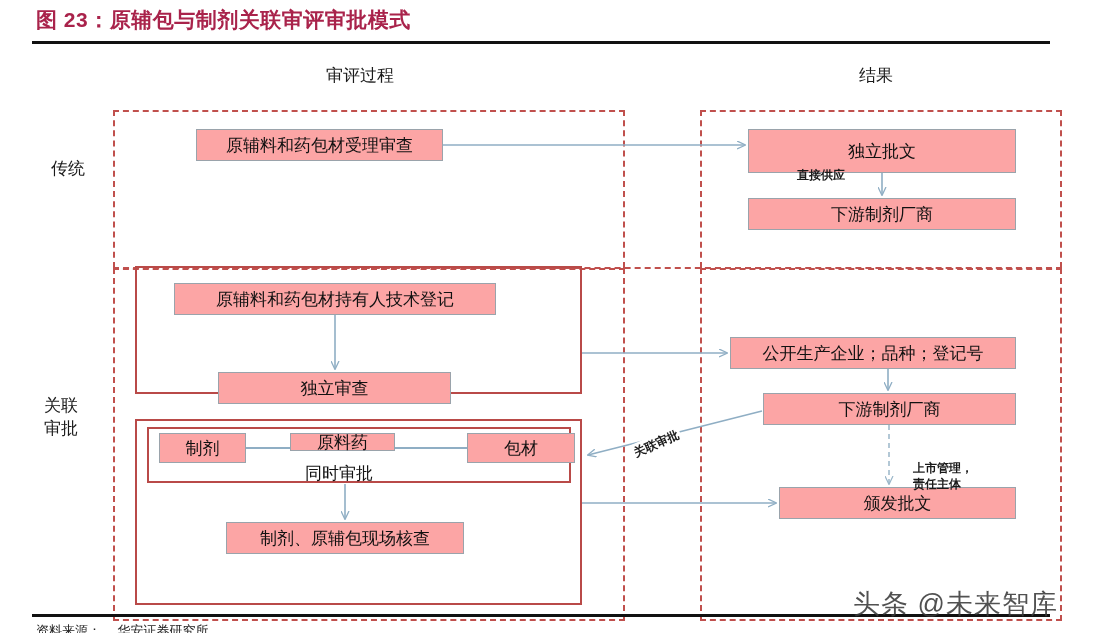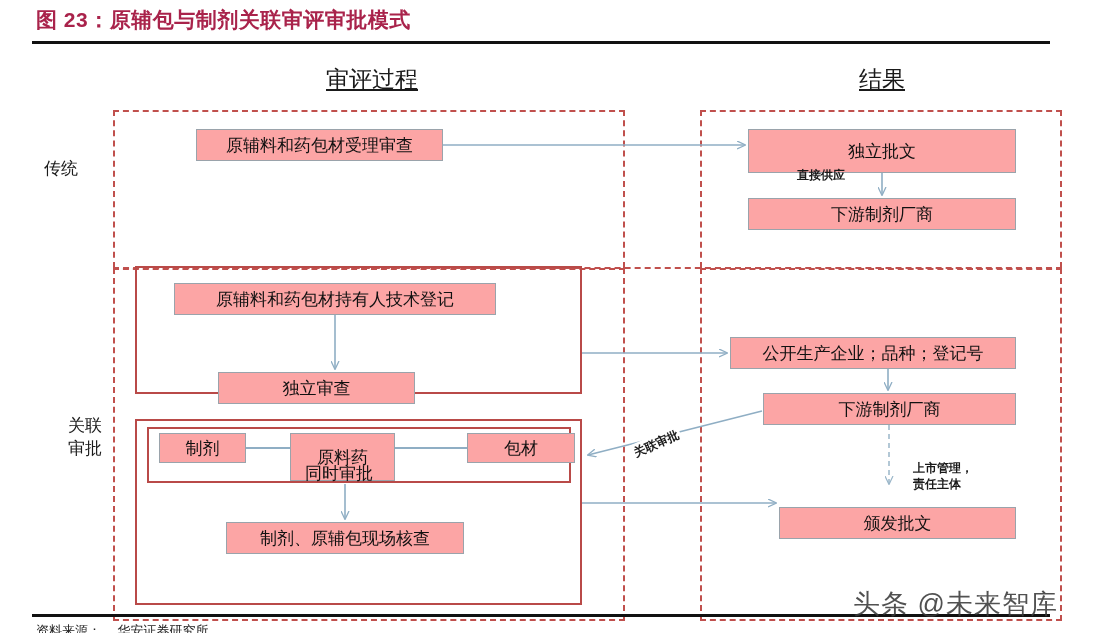--- a/index.html
+++ b/index.html
@@ -33,39 +33,38 @@
   #title-rule {
     position: absolute;
     left: 32px; top: 41px;
     width: 1018px; height: 3px;
     background: #111111;
   }
 
   
   .col-header {
     position: absolute;
-    font-size: 23px;
-    color: #1a1a1a;
-    white-space: nowrap;
-    text-decoration: underline;
+    font-size: 17px;
+    color: #1a1a1a;
+    white-space: nowrap;
   }
   #header-process { left: 326px; top: 64px; }
   #header-result  { left: 859px; top: 64px; }
 
   
   .row-label {
     position: absolute;
     font-size: 17px;
     color: #1a1a1a;
     text-align: center;
     line-height: 1.35;
     white-space: nowrap;
   }
-  #label-traditional { left: 44px; top: 158px; text-align: right; }
-  #label-associated  { left: 44px; top: 415px; margin-left: 24px; }
+  #label-traditional { left: 51px; top: 158px; text-align: right; }
+  #label-associated  { left: 44px; top: 395px; }
 
   
   .dashed-region {
     position: absolute;
     border: 2px dashed #c0504d;
   }
   #region-left-top      { left: 113px; top: 110px; width: 512px; height: 158px; border-bottom: none; }
   #region-left-bottom   { left: 113px; top: 268px; width: 512px; height: 353px; }
   #region-right-top     { left: 700px; top: 110px; width: 362px; height: 158px; border-bottom: none; }
   #region-right-bottom  { left: 700px; top: 268px; width: 362px; height: 353px; }
@@ -98,27 +97,27 @@
     color: #111111;
     white-space: nowrap;
     z-index: 4;
   }
 
   #box-accept-review   { left: 196px; top: 129px;  width: 247px; height: 32px; }
   #box-independent-doc { left: 748px; top: 129px;  width: 268px; height: 44px; }
   #box-downstream-1    { left: 748px; top: 198px;  width: 268px; height: 32px; }
 
   #box-tech-register   { left: 174px; top: 283px;  width: 322px; height: 32px; }
-  #box-independent-rev { left: 218px; top: 372px;  width: 197px; height: 32px; }
+  #box-independent-rev { left: 218px; top: 372px;  width: 233px; height: 32px; }
   #box-public-info     { left: 730px; top: 337px;  width: 286px; height: 32px; }
   #box-downstream-2    { left: 763px; top: 393px;  width: 253px; height: 32px; }
-  #box-issue-approval  { left: 779px; top: 507px;  width: 237px; height: 32px; }
+  #box-issue-approval  { left: 779px; top: 487px;  width: 237px; height: 32px; }
 
   #box-preparation     { left: 159px; top: 433px;  width: 87px;  height: 30px; text-align: center; }
-  #box-api             { left: 290px; top: 433px;  width: 105px; height: 48px; }
+  #box-api             { left: 290px; top: 433px;  width: 105px; height: 18px; }
   #box-packaging       { left: 467px; top: 433px;  width: 108px;  height: 30px; }
   #box-onsite-check    { left: 226px; top: 522px;  width: 238px; height: 32px; }
 
   
   .plain-label {
     position: absolute;
     font-size: 17px;
     color: #111111;
     white-space: nowrap;
     z-index: 4;

